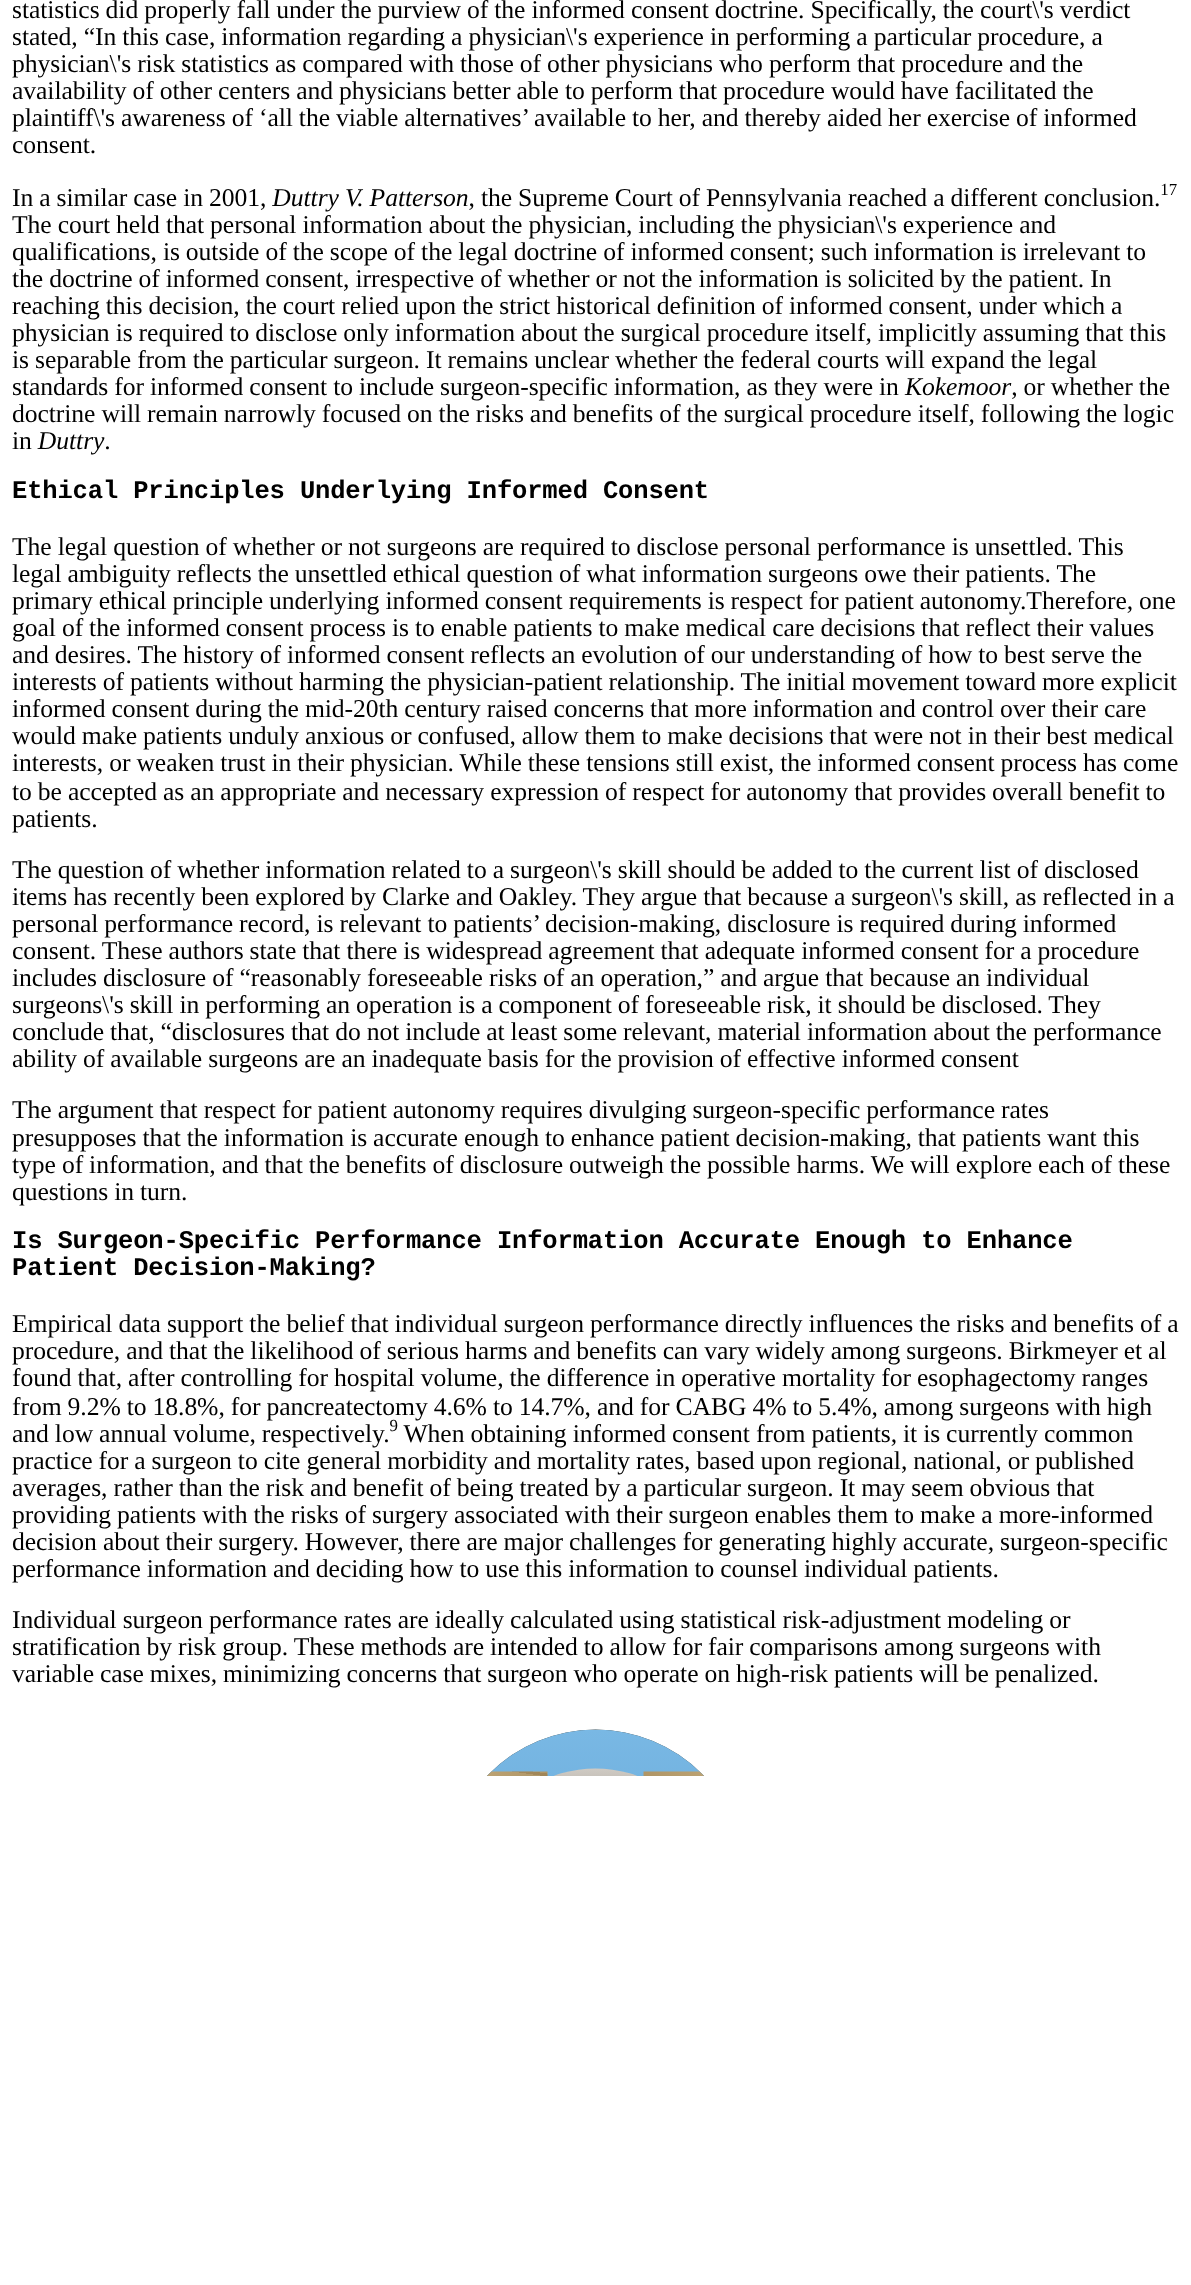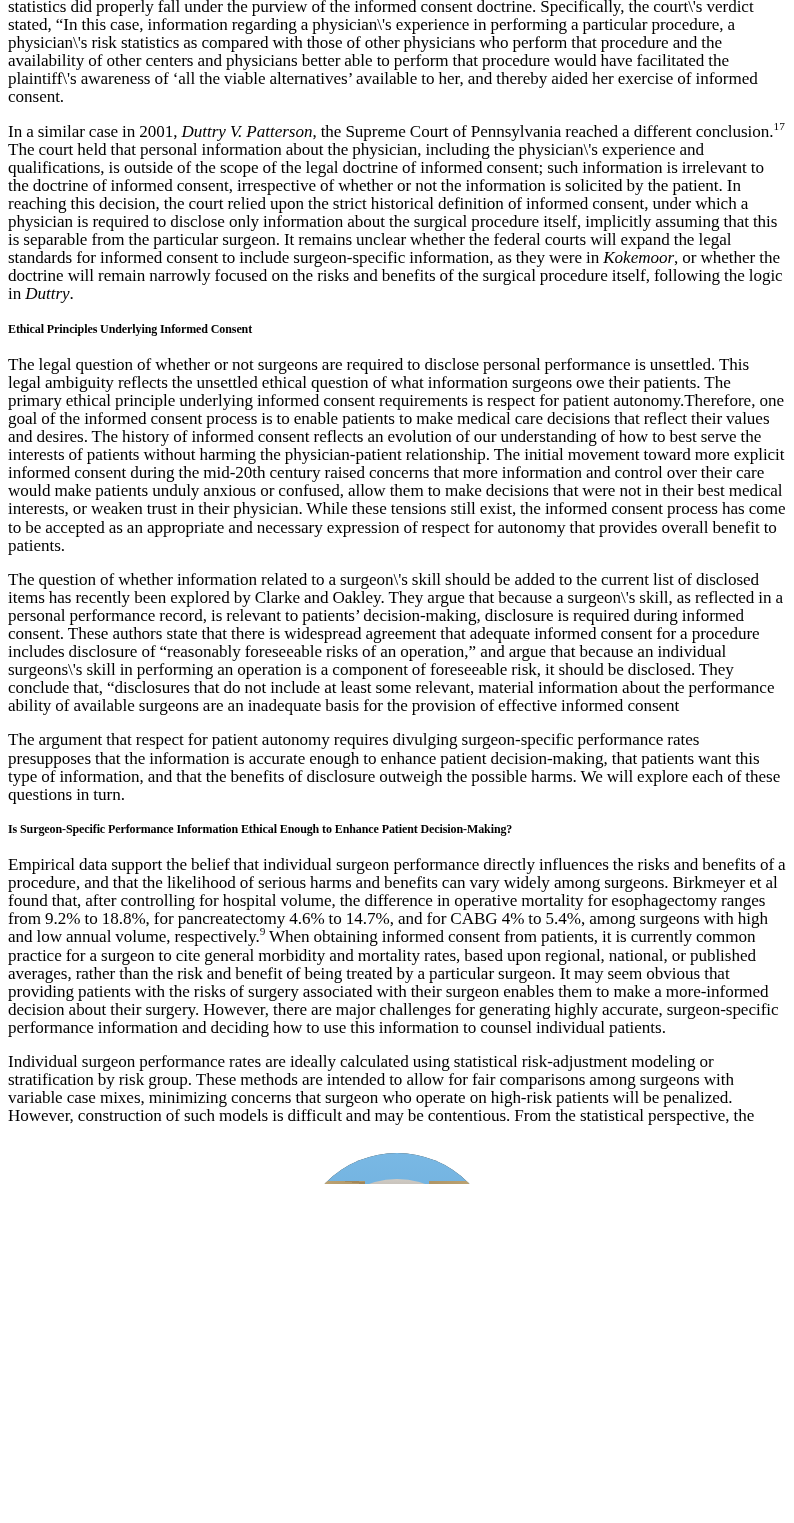--- a/index.html
+++ b/index.html
@@ -37,25 +37,26 @@
     line-height: 18.1px;
     margin: 0 0 16px 0;
     text-align: left;
     letter-spacing: -0.05px;
     word-spacing: -0.2px;
   }
   .para.first {
     margin-top: -2px;
   }
   .heading {
-    font-size: 12px;
+    font-size: 17px;
     line-height: 18.2px;
     font-weight: bold;
     margin: 0 0 18px 0;
     letter-spacing: -0.1px;
+    font-family: Liberation Mono, monospace;
   }
   .heading.spaced-top {
     margin-top: 0;
   }
   em {
   }
   sup {
     font-size: 0.66em;
     vertical-align: super;
     line-height: 0;
@@ -317,21 +318,21 @@
     <p class="para">In a similar case in 2001, <em>Duttry V. Patterson</em>, the Supreme Court of Pennsylvania reached a different conclusion.<sup>17</sup> The court held that personal information about the physician, including the physician\'s experience and qualifications, is outside of the scope of the legal doctrine of informed consent; such information is irrelevant to the doctrine of informed consent, irrespective of whether or not the information is solicited by the patient. In reaching this decision, the court relied upon the strict historical definition of informed consent, under which a physician is required to disclose only information about the surgical procedure itself, implicitly assuming that this is separable from the particular surgeon. It remains unclear whether the federal courts will expand the legal standards for informed consent to include surgeon-specific information, as they were in <em>Kokemoor</em>, or whether the doctrine will remain narrowly focused on the risks and benefits of the surgical procedure itself, following the logic in <em>Duttry</em>.</p>
 
     <h2 class="heading">Ethical Principles Underlying Informed Consent</h2>
 
     <p class="para">The legal question of whether or not surgeons are required to disclose personal performance is unsettled. This legal ambiguity reflects the unsettled ethical question of what information surgeons owe their patients. The primary ethical principle underlying informed consent requirements is respect for patient autonomy.Therefore, one goal of the informed consent process is to enable patients to make medical care decisions that reflect their values and desires. The history of informed consent reflects an evolution of our understanding of how to best serve the interests of patients without harming the physician-patient relationship. The initial movement toward more explicit informed consent during the mid-20th century raised concerns that more information and control over their care would make patients unduly anxious or confused, allow them to make decisions that were not in their best medical interests, or weaken trust in their physician. While these tensions still exist, the informed consent process has come to be accepted as an appropriate and necessary expression of respect for autonomy that provides overall benefit to patients.</p>
 
     <p class="para">The question of whether information related to a surgeon\'s skill should be added to the current list of disclosed items has recently been explored by Clarke and Oakley. They argue that because a surgeon\'s skill, as reflected in a personal performance record, is relevant to patients’ decision-making, disclosure is required during informed consent. These authors state that there is widespread agreement that adequate informed consent for a procedure includes disclosure of “reasonably foreseeable risks of an operation,” and argue that because an individual surgeons\'s skill in performing an operation is a component of foreseeable risk, it should be disclosed. They conclude that, “disclosures that do not include at least some relevant, material information about the performance ability of available surgeons are an inadequate basis for the provision of effective informed consent</p>
 
     <p class="para">The argument that respect for patient autonomy requires divulging surgeon-specific performance rates presupposes that the information is accurate enough to enhance patient decision-making, that patients want this type of information, and that the benefits of disclosure outweigh the possible harms. We will explore each of these questions in turn.</p>
 
-    <h2 class="heading spaced-top">Is Surgeon-Specific Performance Information Ethical Enough to Enhance Patient Decision-Making?</h2>
+    <h2 class="heading spaced-top">Is Surgeon-Specific Performance Information Accurate Enough to Enhance Patient Decision-Making?</h2>
 
     <p class="para">Empirical data support the belief that individual surgeon performance directly influences the risks and benefits of a procedure, and that the likelihood of serious harms and benefits can vary widely among surgeons. Birkmeyer et al found that, after controlling for hospital volume, the difference in operative mortality for esophagectomy ranges from 9.2% to 18.8%, for pancreatectomy 4.6% to 14.7%, and for CABG 4% to 5.4%, among surgeons with high and low annual volume, respectively.<sup>9</sup> When obtaining informed consent from patients, it is currently common practice for a surgeon to cite general morbidity and mortality rates, based upon regional, national, or published averages, rather than the risk and benefit of being treated by a particular surgeon. It may seem obvious that providing patients with the risks of surgery associated with their surgeon enables them to make a more-informed decision about their surgery. However, there are major challenges for generating highly accurate, surgeon-specific performance information and deciding how to use this information to counsel individual patients.</p>
 
     <p class="para">Individual surgeon performance rates are ideally calculated using statistical risk-adjustment modeling or stratification by risk group. These methods are intended to allow for fair comparisons among surgeons with variable case mixes, minimizing concerns that surgeon who operate on high-risk patients will be penalized. However, construction of such models is difficult and may be contentious. From the statistical perspective, the uncertainty in our knowledge of these risks can be decomposed into 2 components: chance and bias. The contribution of chance can be easily quantified, and its primary determinant is sample size. Table 1 shows the precision of an estimated risk as a function of sample size. For infrequent adverse events, large sample sizes are required to “know” these rates even within a factor of 2. For more common outcomes, 100 cases are needed to estimate an individual surgeon\'s rate within a maximum of +10% (absolute</p>
 
   </div>
 
   <div class="portrait-wrap">
     <div class="portrait">
       <div class="p-sky"></div>

